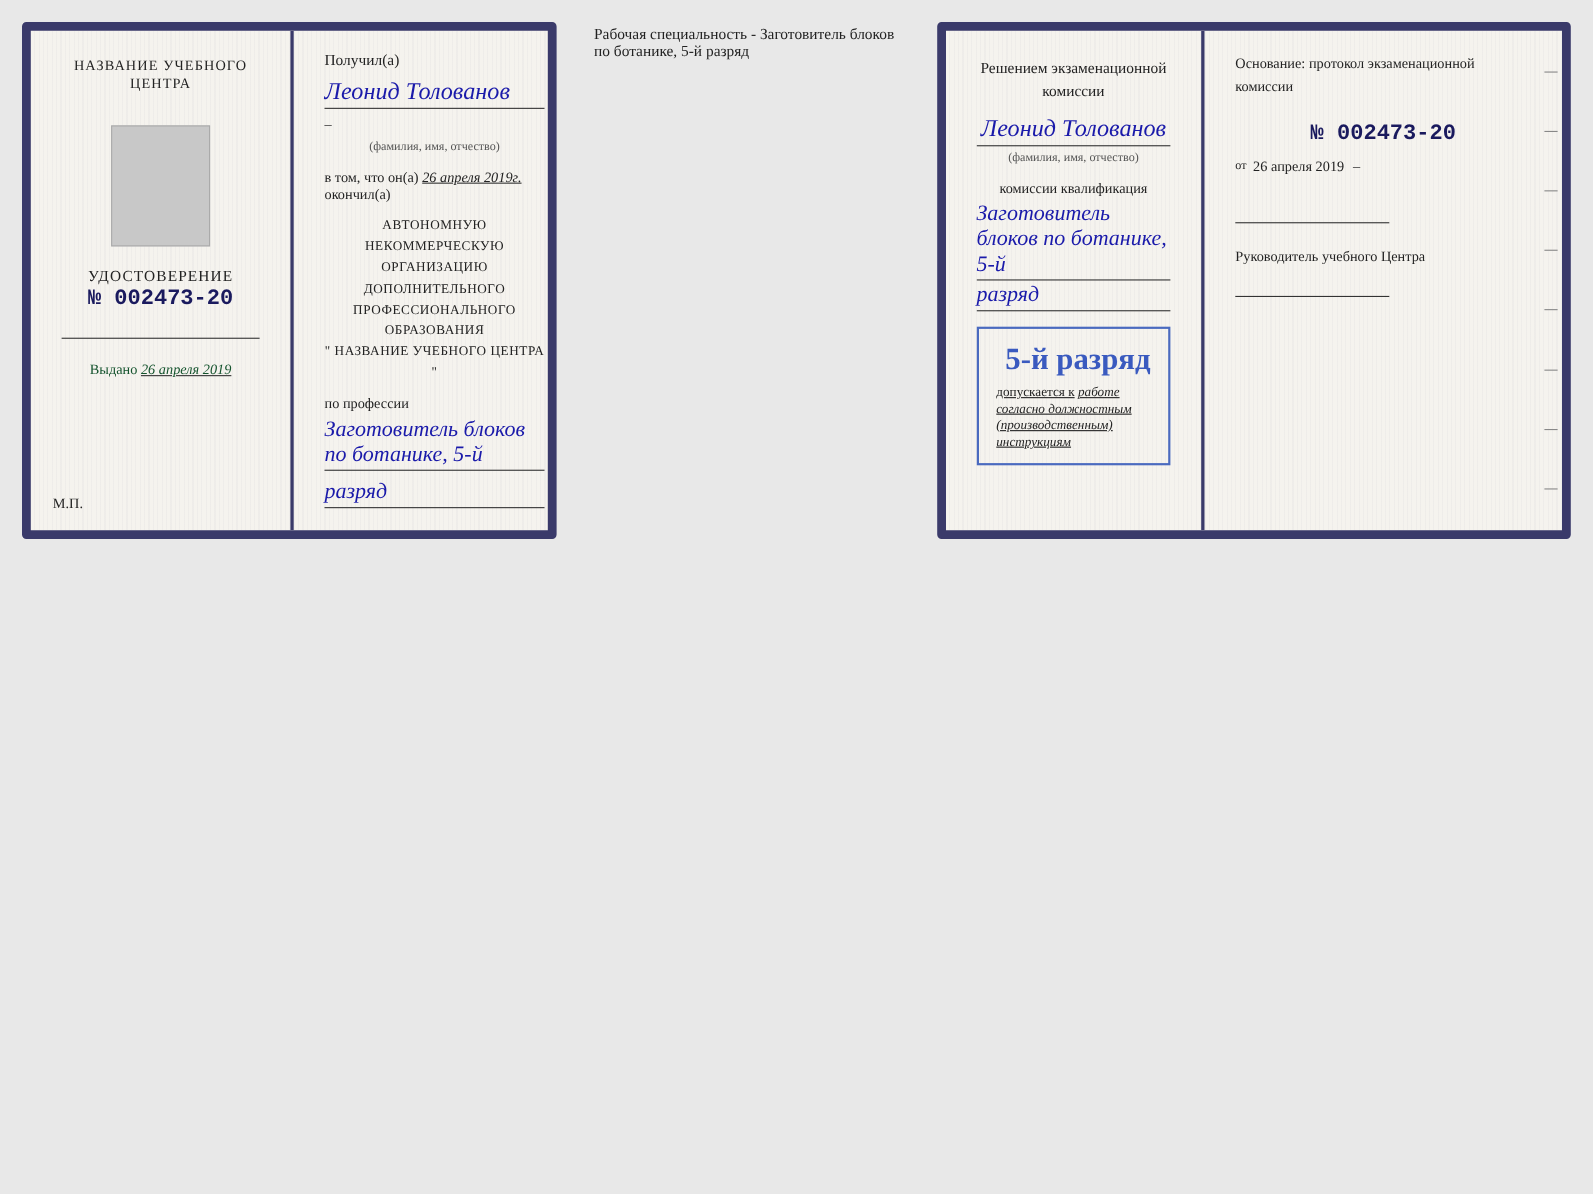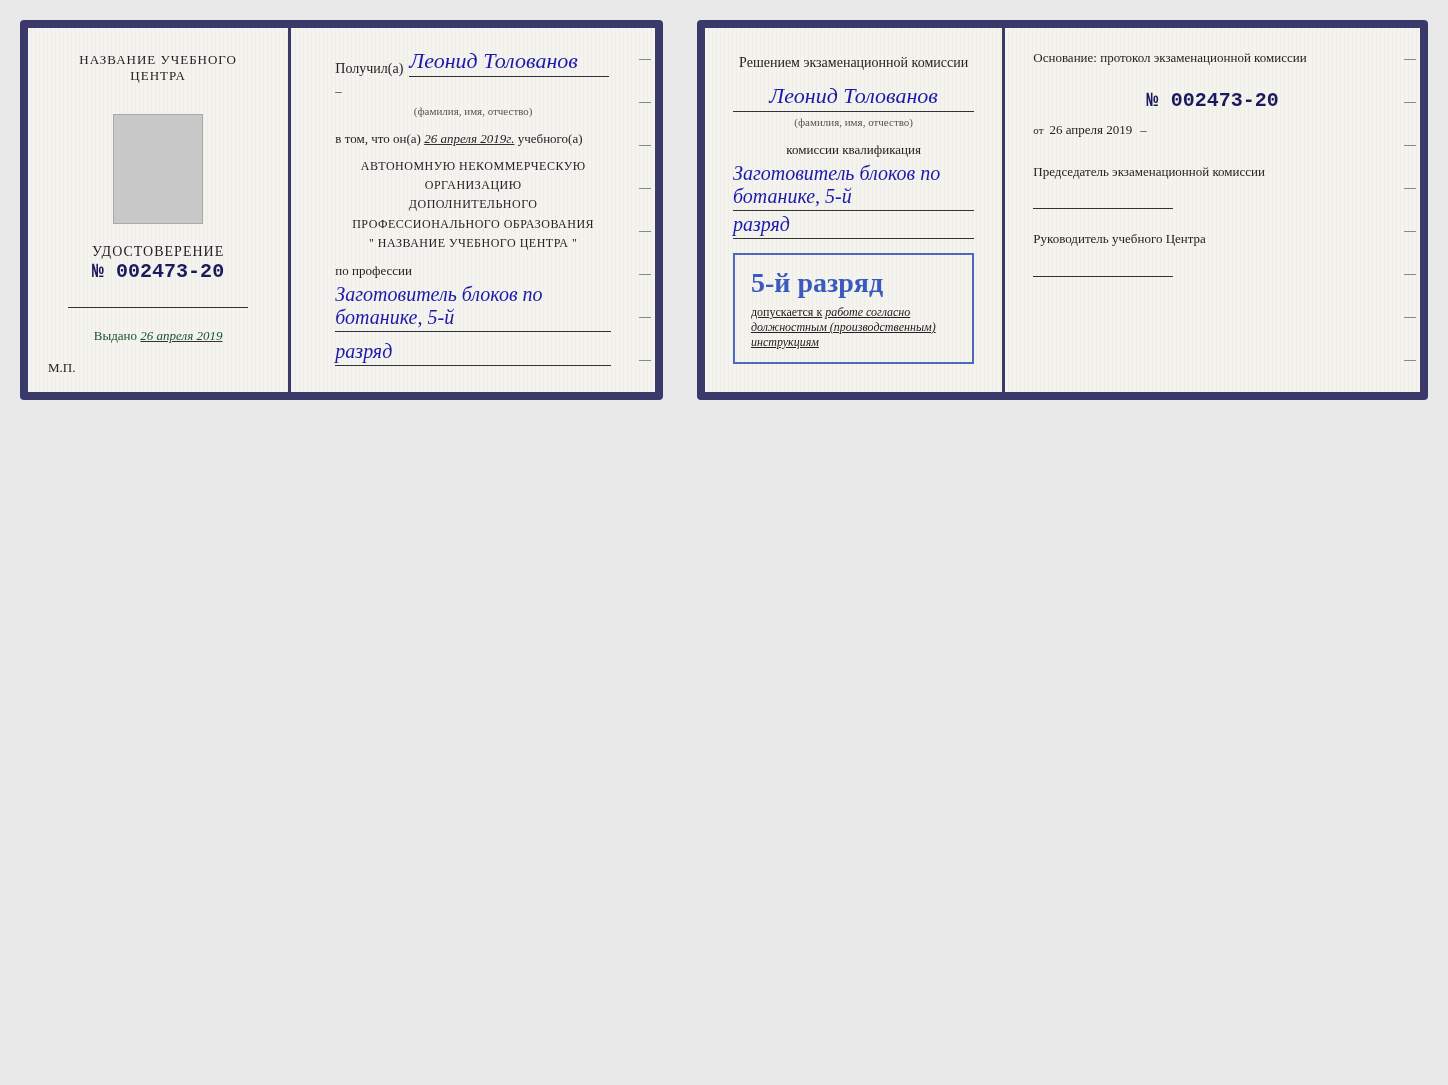--- a/index.html
+++ b/index.html
@@ -47,21 +47,21 @@
       padding: 24px 28px;
       display: flex;
       flex-direction: column;
       align-items: center;
       border-right: 3px solid #3a3a6a;
       position: relative;
     }
 
     .cert-right {
       flex: 1;
-      padding: 20px 44px;
+      padding: 20px 28px;
       position: relative;
       font-family: Liberation Serif, serif;
     }
 
     
     .cert-org-name {
       font-size: 13px;
       letter-spacing: 1px;
       text-align: center;
       text-transform: uppercase;
@@ -326,21 +326,21 @@
       border: 2px solid #4a6abf;
       padding: 12px 16px;
       margin-top: 8px;
       position: relative;
     }
 
     .stamp-rank {
       font-size: 28px;
       font-weight: bold;
       color: #3a5abf;
-      text-align: left;
+      text-align: right;
       display: block;
       margin-bottom: 6px;
     }
 
     .stamp-admission {
       font-size: 12px;
       color: #222;
     }
 
     .stamp-admission span {
@@ -425,21 +425,21 @@
       <div class="recipient-line">
         <span class="recipient-prefix">Получил(а)</span>
         <span class="recipient-name">Леонид Толованов</span>
         <span style="font-size:13px; color:#222;">–</span>
       </div>
       <span class="recipient-subtext">(фамилия, имя, отчество)</span>
 
       <div class="certified-line">
         <span>в том, что он(а)</span>
         <span class="certified-date">26 апреля 2019г.</span>
-        <span>учебного(а)</span>
+        <span>окончил(а)</span>
       </div>
 
       <div class="org-block">
         <div>АВТОНОМНУЮ НЕКОММЕРЧЕСКУЮ ОРГАНИЗАЦИЮ</div>
         <div>ДОПОЛНИТЕЛЬНОГО ПРОФЕССИОНАЛЬНОГО ОБРАЗОВАНИЯ</div>
         <div>" НАЗВАНИЕ УЧЕБНОГО ЦЕНТРА "</div>
       </div>
 
       <div class="profession-label">по профессии</div>
       <span class="profession-name">Заготовитель блоков по ботанике, 5-й</span>
@@ -451,20 +451,21 @@
         <div class="side-line"></div>
         <div class="side-line"></div>
         <div class="side-line"></div>
         <div class="side-line"></div>
         <div class="side-line"></div>
         <div class="side-line"></div>
       </div>
     </div>
   </div>
 
+  <div class="info-text">Рабочая специальность - Заготовитель блоков по ботанике, 5-й разряд</div>
 
   <div class="exam-card">
 
     <div class="exam-left">
       <div class="exam-heading">Решением экзаменационной комиссии</div>
       <span class="exam-name">Леонид Толованов</span>
       <span class="exam-subtext">(фамилия, имя, отчество)</span>
 
       <div class="qualification-label">комиссии квалификация</div>
       <span class="qualification-name">Заготовитель блоков по ботанике, 5-й</span>
@@ -488,21 +489,20 @@
         <span>№</span> <span>002473-20</span>
       </span>
 
       <div class="date-from">
         <span style="font-size: 11px; margin-right: 2px;">от</span>
         <span>26 апреля 2019</span>
         <span style="color:#222; font-size:13px; margin-left:4px;">–</span>
       </div>
 
       <div class="signature-block">
-        <div class="signature-title">Председатель экзаменационной комиссии</div>
         <div class="signature-line"></div>
 
         <div class="signature-title">Руководитель учебного Центра</div>
         <div class="signature-line"></div>
       </div>
 
       <div class="side-lines">
         <div class="side-line"></div>
         <div class="side-line"></div>
         <div class="side-line"></div>

